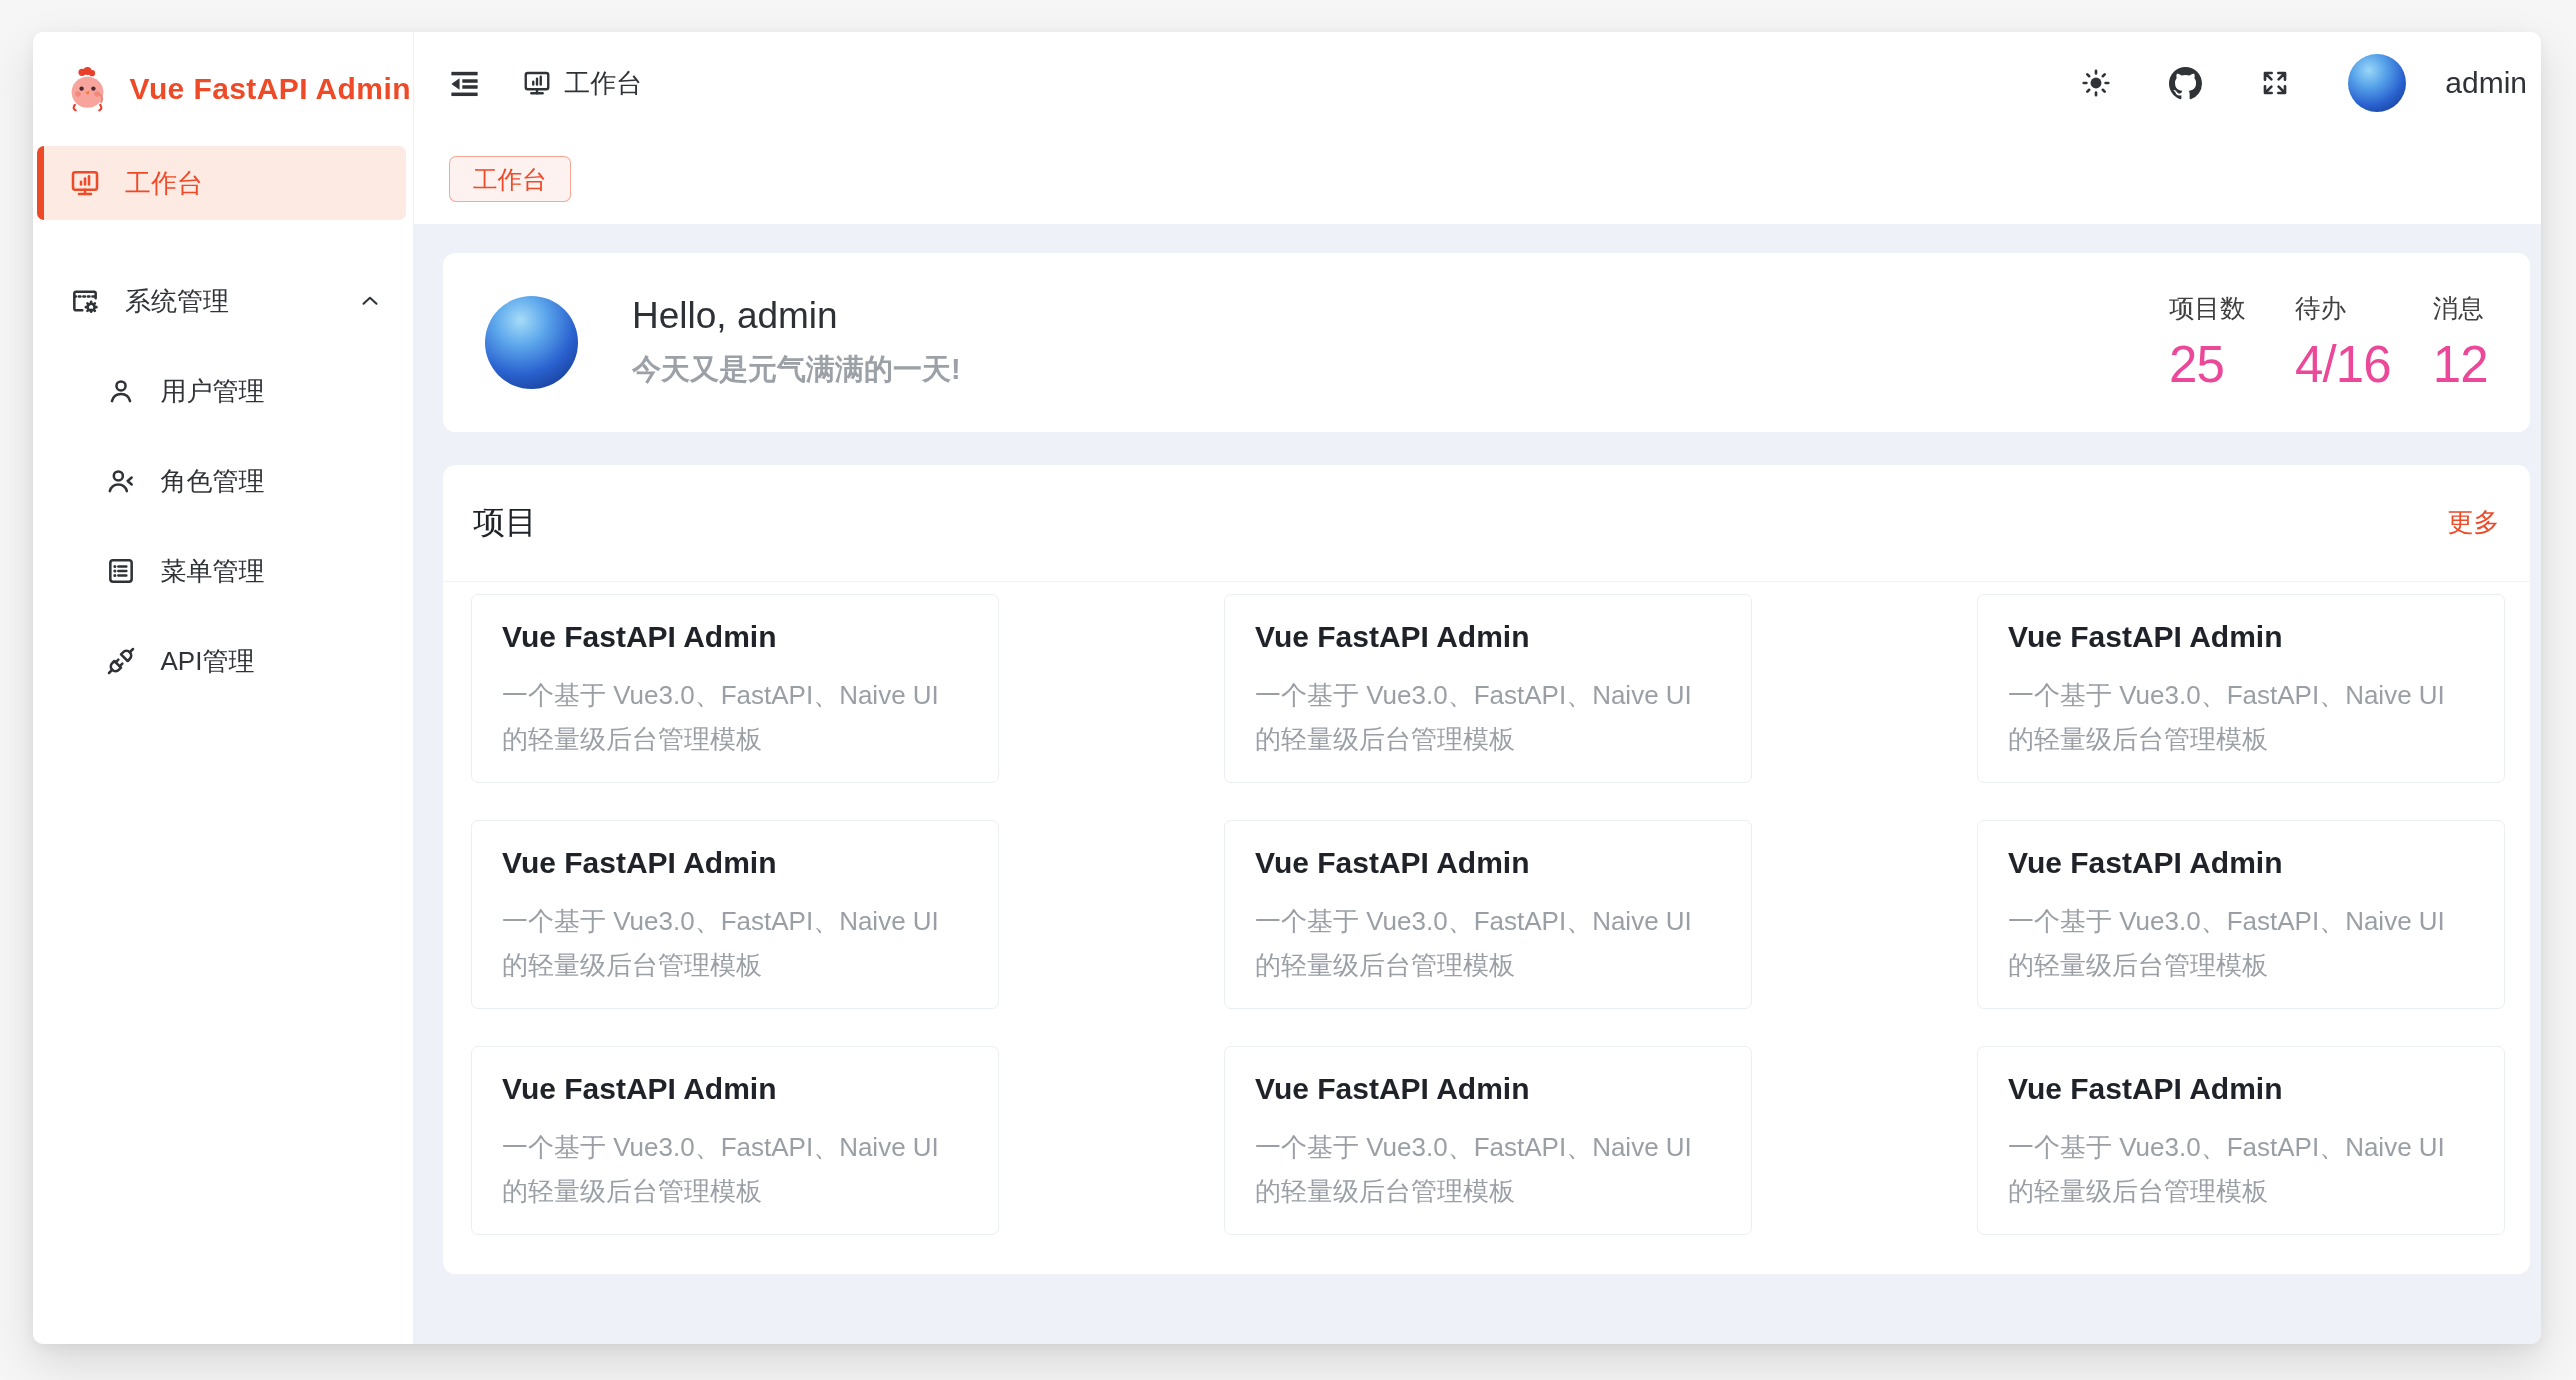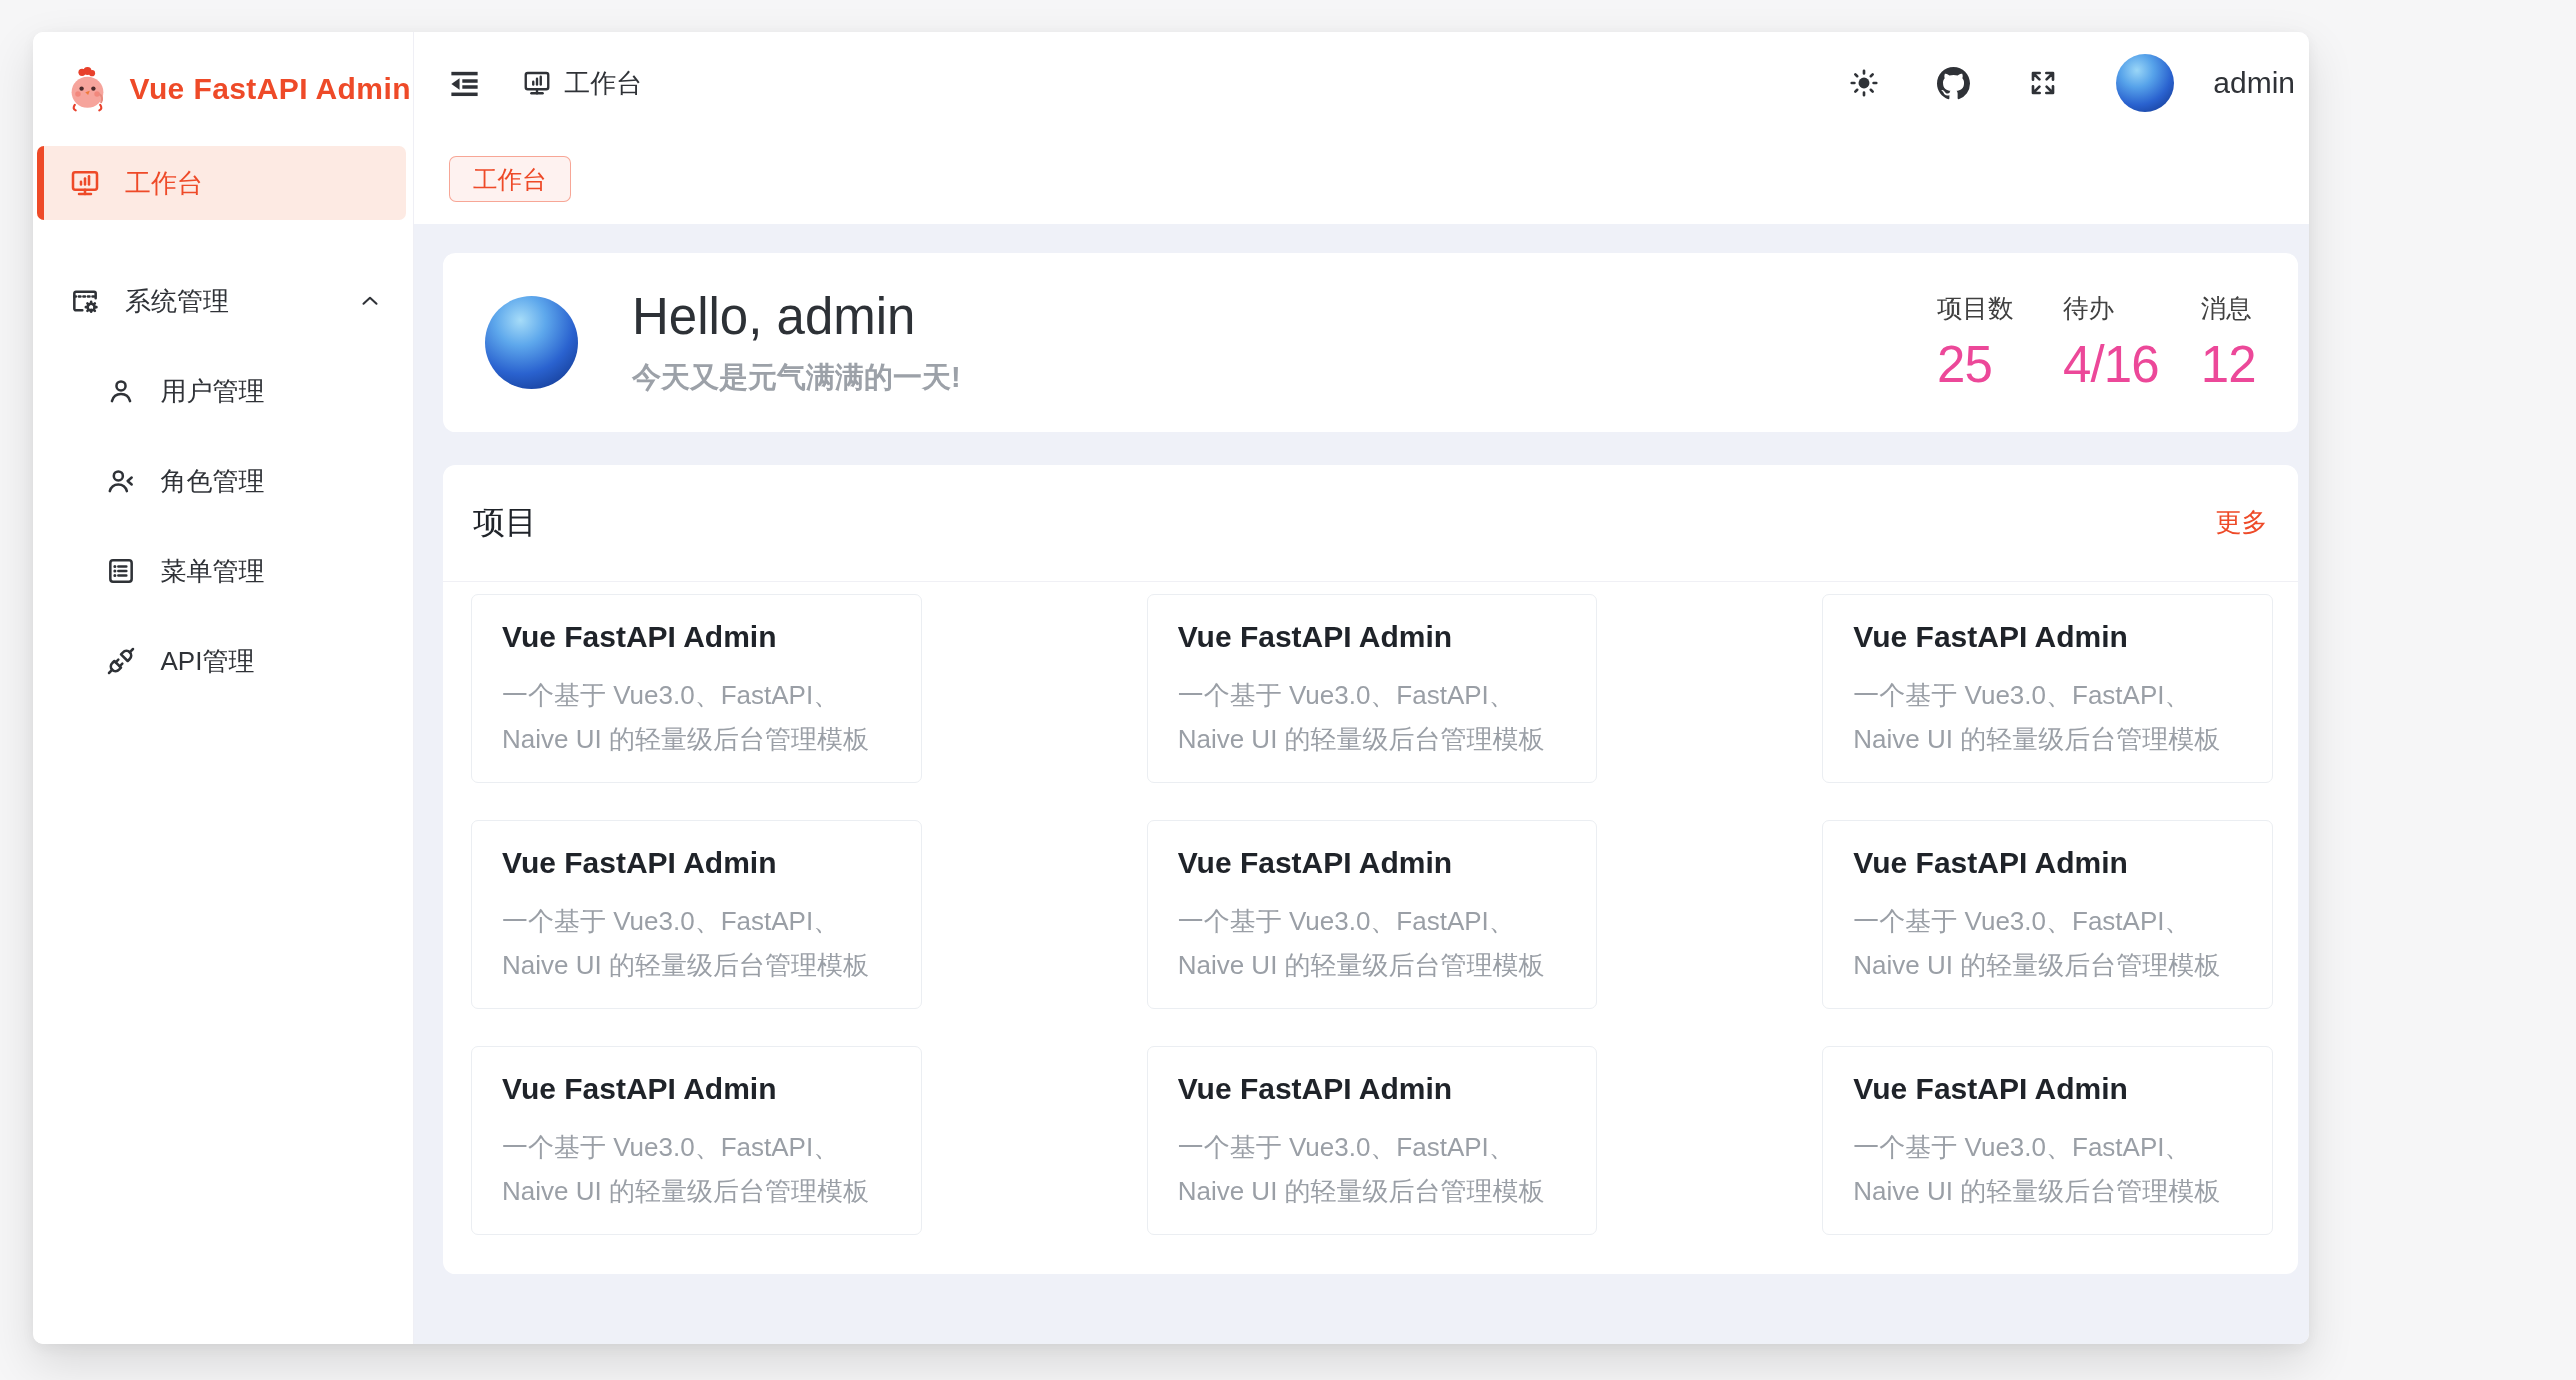--- a/index.html
+++ b/index.html
@@ -1,20 +1,20 @@
 <!DOCTYPE html>
 <html style="font-size:14px"><head>
 <meta charset="utf-8">
 <style>
   * { margin:0; padding:0; box-sizing:border-box; }
   html,body { width:2576px; height:1380px; overflow:hidden;
     font-family:"Liberation Sans","DejaVu Sans",sans-serif;
     background:#f6f6f7; color:#2f3237; }
 
-  .app { position:absolute; left:33px; top:32px; width:2276px; height:1312px;
+  .app { position:absolute; left:33px; top:32px; width:2508px; height:1312px;
     background:#fff; border-radius:10.5px; overflow:hidden; display:flex;
     box-shadow:0 19.3px 48px rgba(0,0,0,.12), 0 3.5px 12.3px rgba(0,0,0,.05); }
 
   
   .sidebar { width:381px; min-width:381px; background:#fff;
     border-right:1.8px solid #efeff5; display:flex; flex-direction:column; }
   .logo-row { height:114px; display:flex; align-items:center; padding-left:30px; gap:17.6px; }
   .logo-badge { width:49px; height:49px; flex:0 0 auto; }
   .brand-name { font-size:30px; font-weight:800; color:#ee4a28; letter-spacing:0.4px; }
 
@@ -50,21 +50,21 @@
     border:1.8px solid rgba(238,74,40,.45); background:rgba(238,74,40,.07);
     color:#ee4a28; font-size:24.6px; border-radius:7px; cursor:pointer; }
 
   
   .content { flex:1; padding:29px 11.4px 0 29px; overflow:hidden; }
   .card { background:#fff; border-radius:12.3px; }
 
   .greeting { height:179px; display:flex; align-items:center; padding:0 42px; margin-bottom:33px; }
   .avatar-lg { width:93px; height:93px; border-radius:50%; flex:0 0 auto; margin-right:54px;
     background:radial-gradient(circle at 38% 26%, #a6dcf8 0%, #5ea8ec 28%, #2a62cf 60%, #0c2c7c 100%); }
-  .greet-title { font-size:51px; font-weight:500; color:#2d3136; }
+  .greet-title { font-size:37px; font-weight:500; color:#2d3136; }
   .greet-sub { font-size:29px; color:#9ca1a8; margin-top:12.3px;font-weight:bold; }
   .stats { margin-left:auto; display:flex; gap:42px; }
   .stat { min-width:84px; }
   .stat-label { font-size:25.5px; color:#404040; }
   .stat-value { font-size:51px; font-weight:500; color:#ec4899; margin-top:8.8px; letter-spacing:-0.9px; }
 
   .projects { height:809px; display:flex; flex-direction:column; }
   .projects-header { height:118px; display:flex; align-items:center; padding:0 30px;
     border-bottom:1.8px solid #f0f0f5; }
   .projects-title { font-size:32px; font-weight:400; color:#1f2329; }

